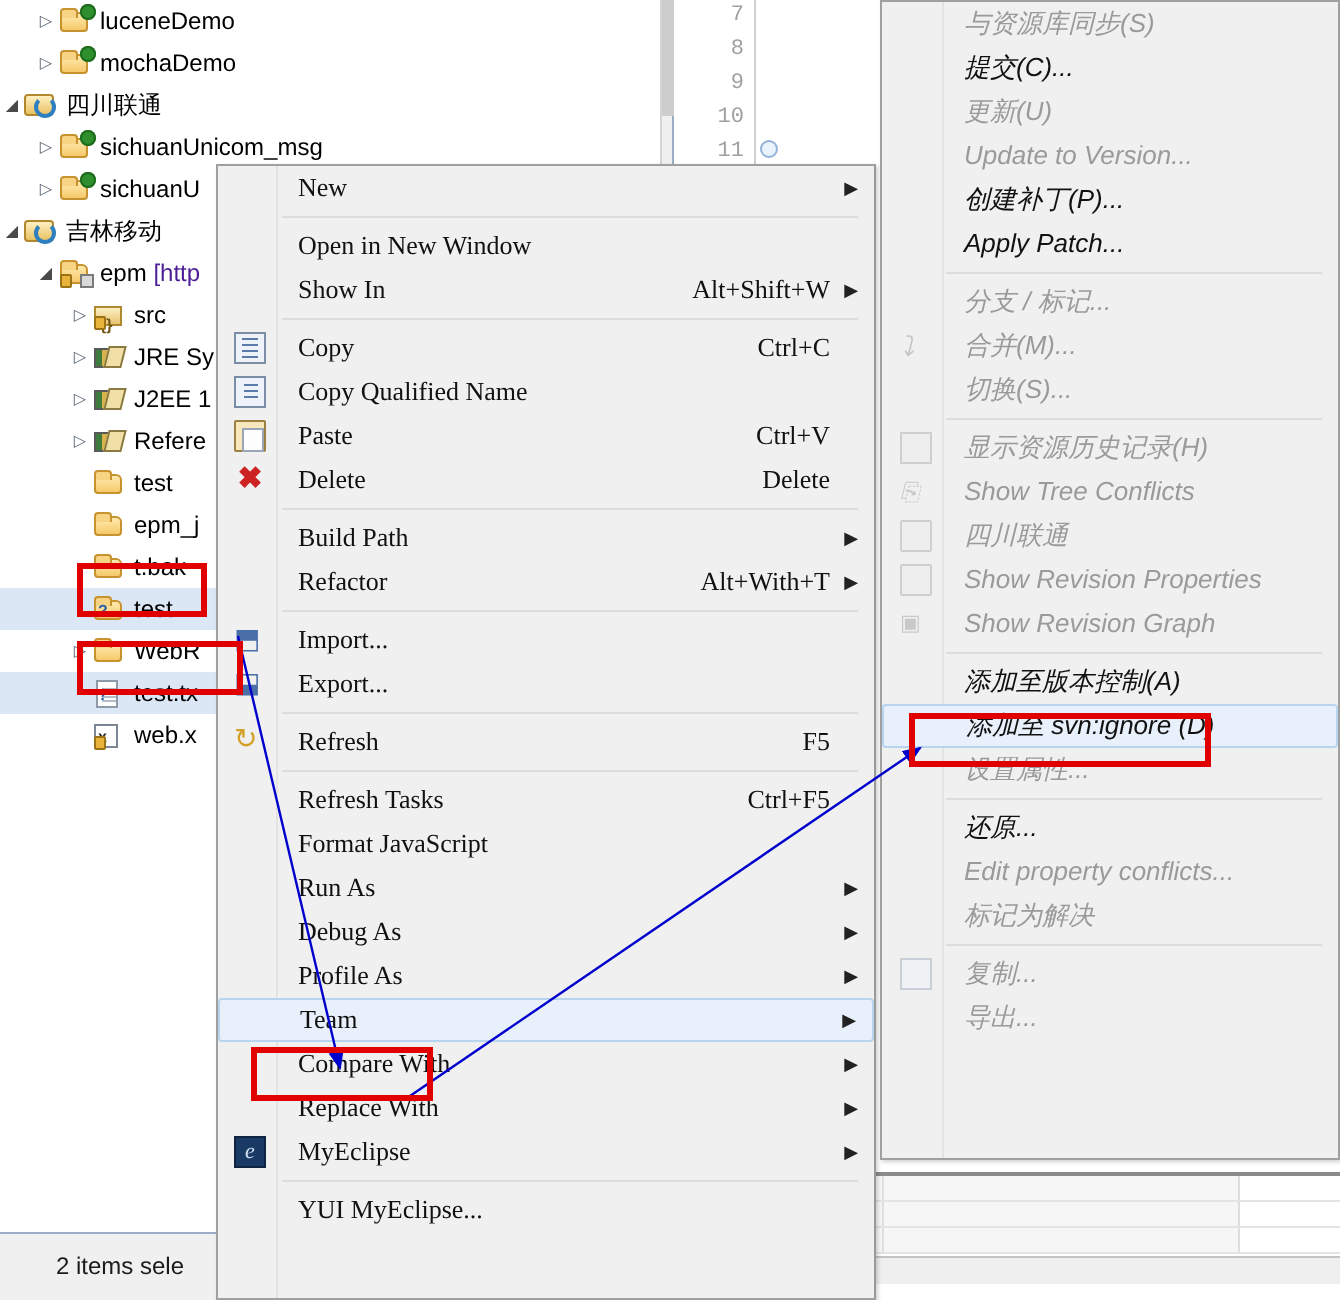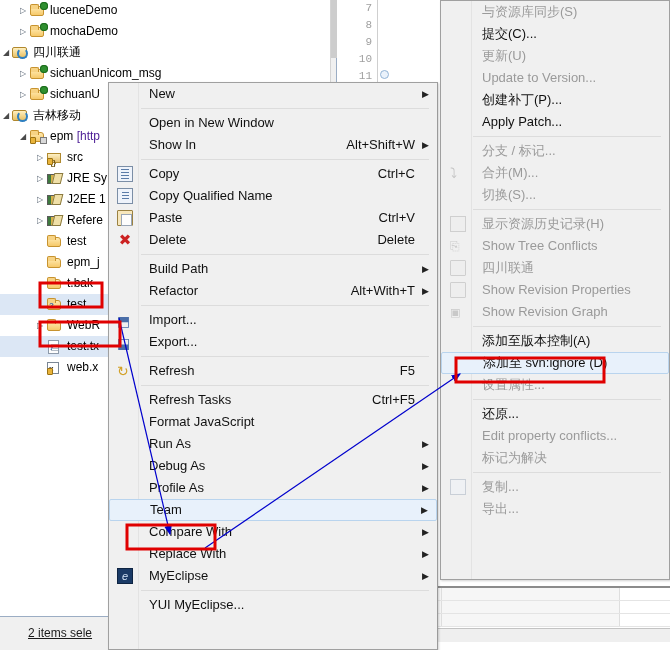--- a/index.html
+++ b/index.html
@@ -144,39 +144,39 @@
   #tableview .tvc2{ width:178px; background:#f6f6f6; border-right:1px solid #dedede;}
   #tableview .tvc3{ flex:1; background:#ffffff;}
   #tableview .tvfoot{ position:absolute; left:0; bottom:0; width:233px;height:14px; background:#efefef; border-top:1px solid #c3c3c3;}
 
   
   #statusbar{
     position:absolute; left:0; top:616px; width:336px; height:34px;
     background:#f0f0f0; border-top:1px solid #9badc4;
     font-size:12px; color:#1b1b1b;
   }
-  #statusbar .txt{ position:absolute; left:28px; top:9px;text-decoration:underline; }
+  #statusbar .txt{ position:absolute; left:28px; top:9px; }
 
   
   #ctxmenu{
     position:absolute; left:108px; top:82px; width:330px; height:568px;
     background:#f0f0f0; border:1px solid #a0a0a0; border-right:1px solid #9a9a9a;
     box-shadow: 1px 1px 2px rgba(0,0,0,.18);
   }
   #ctxmenu .gut{
     position:absolute; left:0; top:0; width:30px; height:100%;
     background:#f0f0f0; border-right:1px solid #e3e3e3;
   }
   #ctxmenu .items{
     position:absolute; left:0; top:0; right:0; bottom:0;
   }
   .mi{
     position:relative; height:22px; line-height:22px;
     padding-left:40px; padding-right:2px; white-space:nowrap;
-    font-size:13px; color:#111; cursor:default;
+    font-size:13px; color:#111; cursor:default;font-family:Liberation Serif, serif;
   }
   .mi .accel{
     position:absolute; right:22px; top:0; font-size:13px; color:#111;
   }
   .mi .sub{
     position:absolute; right:8px; top:0; font-size:9px; color:#222;
   }
   .mi.hover{
     background:#e8f1fb;
     border:1px solid #b9d4ee; border-radius:2px;
@@ -205,20 +205,21 @@
   }
   .ic-refresh{ color:#d2a127; font-size:14px; line-height:16px; }
   .ic-mye{ background:#1a3a66; border:1px solid #0e2442; color:#cfe0f5;
     font-size:11px; text-align:center; line-height:15px; font-style:italic;}
 
   
   #submenu{
     position:absolute; left:440px; top:0px; width:230px; height:580px;
     background:#f0f0f0; border:1px solid #a0a0a0;
     box-shadow: 1px 1px 2px rgba(0,0,0,.18);
+    font-style: italic;
   }
   #submenu .gut{
     position:absolute; left:0; top:0; width:31px; height:100%;
     background:#f0f0f0; border-right:1px solid #e3e3e3;
   }
   .smi{
     position:relative; height:22px; line-height:22px;
     padding-left:41px; padding-right:8px; white-space:nowrap;
     font-size:13px; color:#111;
   }

